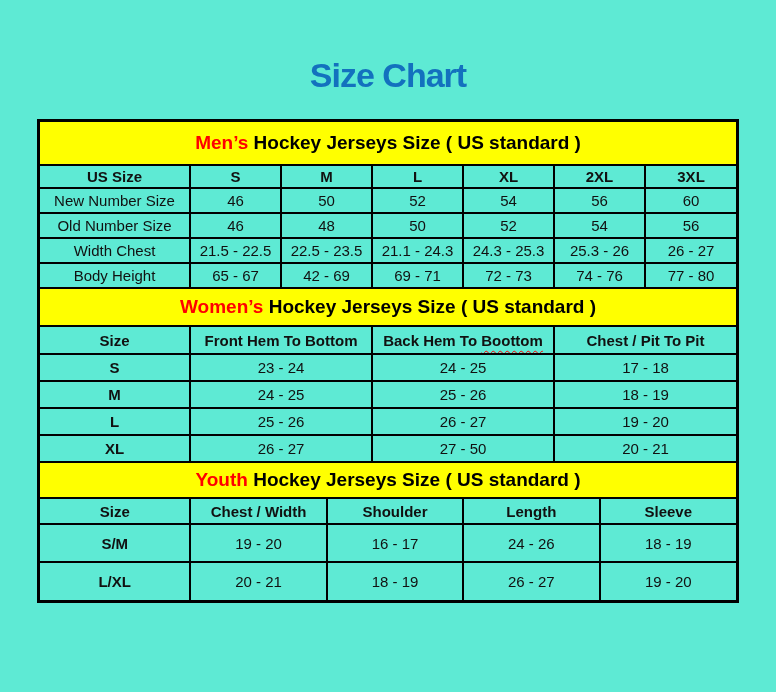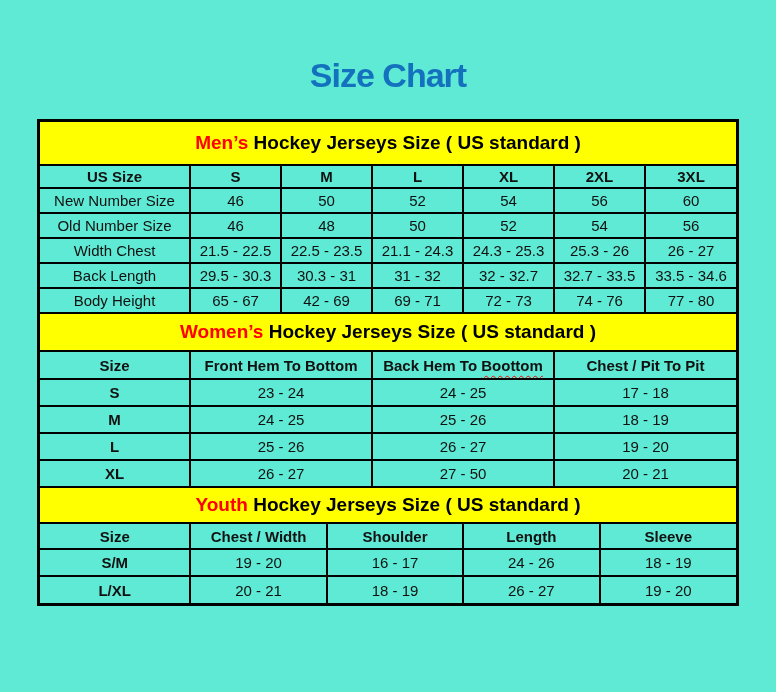--- a/index.html
+++ b/index.html
@@ -56,21 +56,21 @@
   .men   tr.banner td { height: 38px; }
   .women tr.banner td { height: 32px; }
   .youth tr.banner td { height: 30px; }
   tr.banner .hl { color: var(--highlight-red, #FF0000); }
   tr.head > * { font-weight: bold; }
   .men   tr.head  { height: 19px; border-radius: 6px; }
   .men   tr.data  { height: 25px; }
   .women tr.head  { height: 28px; }
   .women tr.data  { height: 27px; }
   .youth tr.head  { height: 26px; }
-  .youth tr.data  { height: 27px; }
+  .youth tr.data  { height: 38px; }
   td.rlabel { font-weight: normal; }
   th.rsize  { font-weight: bold; }
   .men   col.c0 { width: 150px; } .men   col.cx { width: 91px;  }
   .women col.c0 { width: 150px; } .women col.cx { width: 182px; }
   .youth col.c0 { width: 150px; } .youth col.cx { width: 136px; }
   .typo {
     text-decoration-line: underline;
     text-decoration-style: wavy;
     text-decoration-color: var(--highlight-red, #FF0000);
     text-decoration-thickness: 1px;
@@ -130,29 +130,20 @@
         <tr class="data">
           <td class="rlabel">Width Chest</td>
           <td>21.5 - 22.5</td>
           <td>22.5 - 23.5</td>
           <td>21.1 - 24.3</td>
           <td>24.3 - 25.3</td>
           <td>25.3 - 26</td>
           <td>26 - 27</td>
         </tr>
         <tr class="data">
-          <td class="rlabel">Back Length</td>
-          <td>29.5 - 30.3</td>
-          <td>30.3 - 31</td>
-          <td>31 - 32</td>
-          <td>32 - 32.7</td>
-          <td>32.7 - 33.5</td>
-          <td>33.5 - 34.6</td>
-        </tr>
-        <tr class="data">
           <td class="rlabel">Body Height</td>
           <td>65 - 67</td>
           <td>42 - 69</td>
           <td>69 - 71</td>
           <td>72 - 73</td>
           <td>74 - 76</td>
           <td>77 - 80</td>
         </tr>
       </tbody>
     </table>

